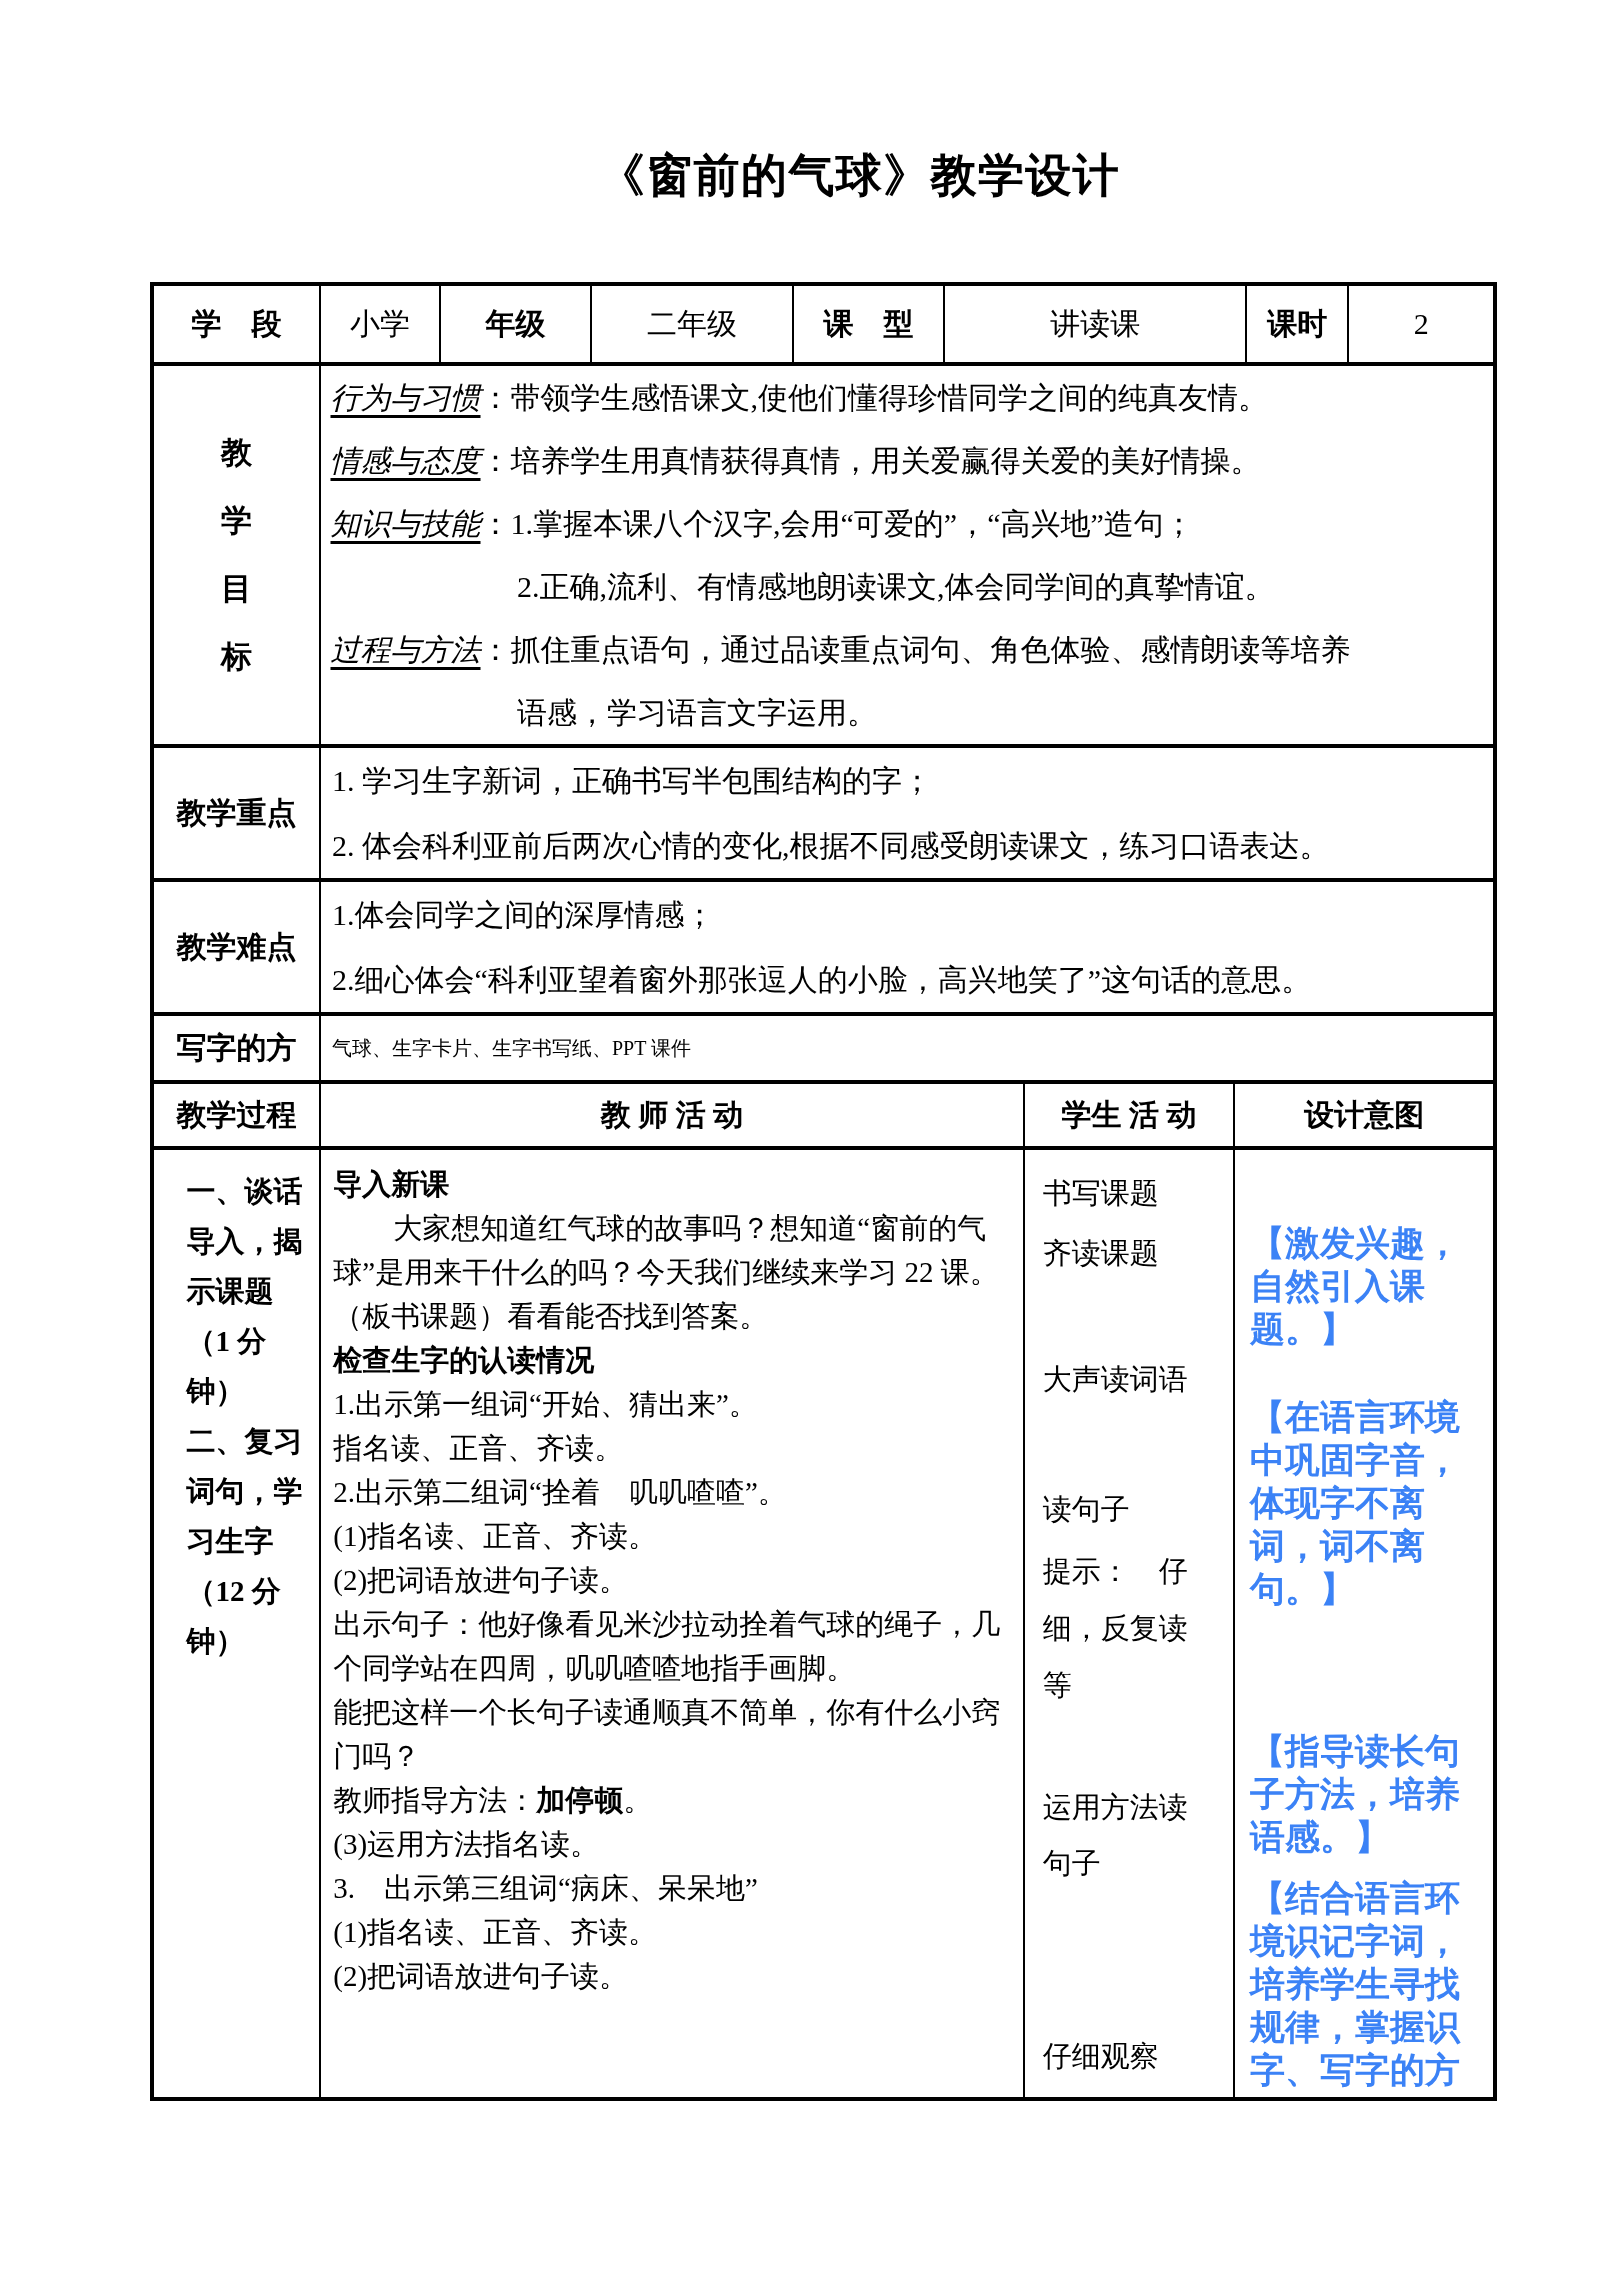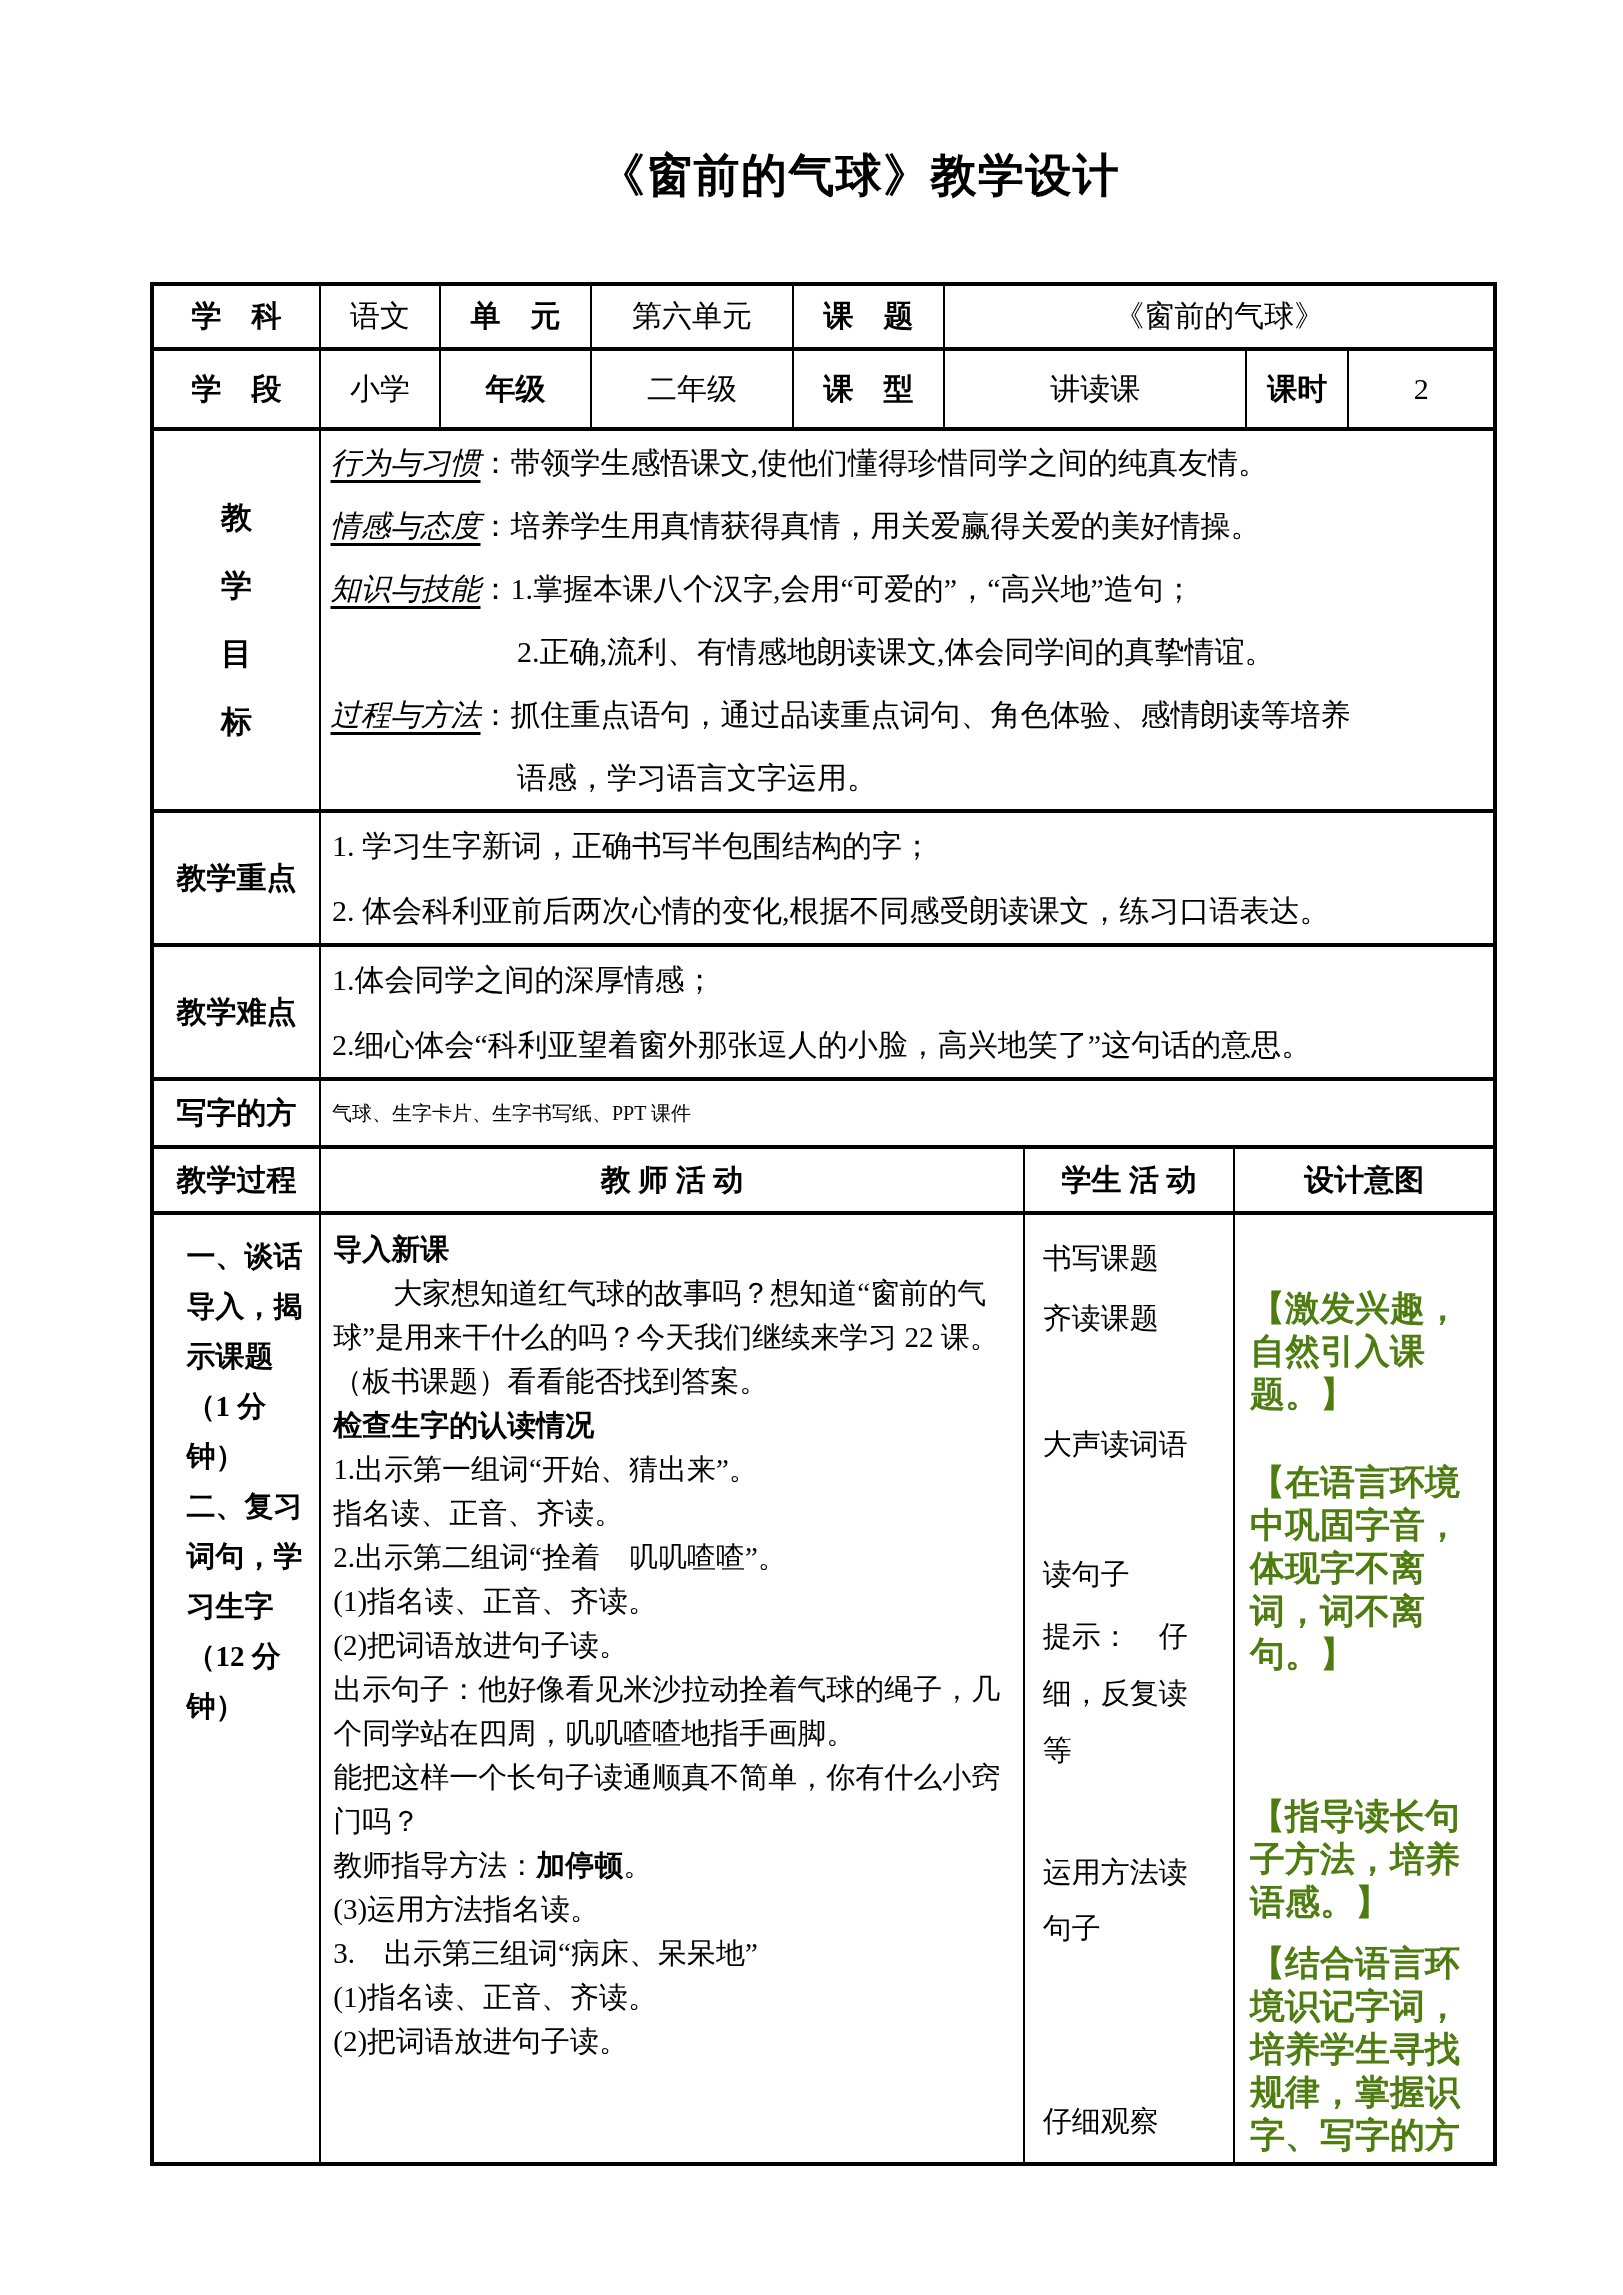--- a/index.html
+++ b/index.html
@@ -91,28 +91,20 @@
       <col style="width:202px">
         <col style="width:151px">
         <col style="width:80px">
       <col style="width:210px">
         <col style="width:12.3px">
         <col style="width:102px">
       <col style="width:147px">
     </colgroup>
 
     <tbody>
-        <tr style="height:65px">
-      <td class="hdr">学　科</td>
-      <td class="val">语文</td>
-      <td class="hdr">单　元</td>
-      <td class="val">第六单元</td>
-      <td class="hdr">课　题</td>
-      <td class="val" colspan="5">《窗前的气球》</td>
-    </tr>
 
     <tr style="height:80px">
       <td class="hdr">学　段</td>
       <td class="val">小学</td>
       <td class="hdr">年级</td>
       <td class="val">二年级</td>
       <td class="hdr">课　型</td>
       <td class="val" colspan="3">讲读课</td>
       <td class="hdr">课时</td>
       <td class="val">2</td>
@@ -199,21 +191,21 @@
           <div class="s2">齐读课题</div>
           <div class="s3">大声读词语</div>
           <div class="s4">读句子</div>
           <div class="s5">提示：　仔细，反复读等</div>
           <div class="s6">运用方法读句子</div>
           <div class="s7">仔细观察</div>
         </div>
       </td>
 
       <td class="top-cell" colspan="3">
-        <div class="intent-inner" id="intent-col" style="color: #4d7c0f;">
+        <div class="intent-inner" id="intent-col" style="color: #3b82f6;">
           <div class="b1">【激发兴趣，自然引入课题。】</div>
           <div class="b2">【在语言环境中巩固字音，体现字不离词，词不离句。】</div>
           <div class="b3">【指导读长句子方法，培养语感。】</div>
           <div class="b4">【结合语言环境识记字词，培养学生寻找规律，掌握识字、写字的方</div>
         </div>
       </td>
     </tr>
   </tbody>
     </table>
 </div>

